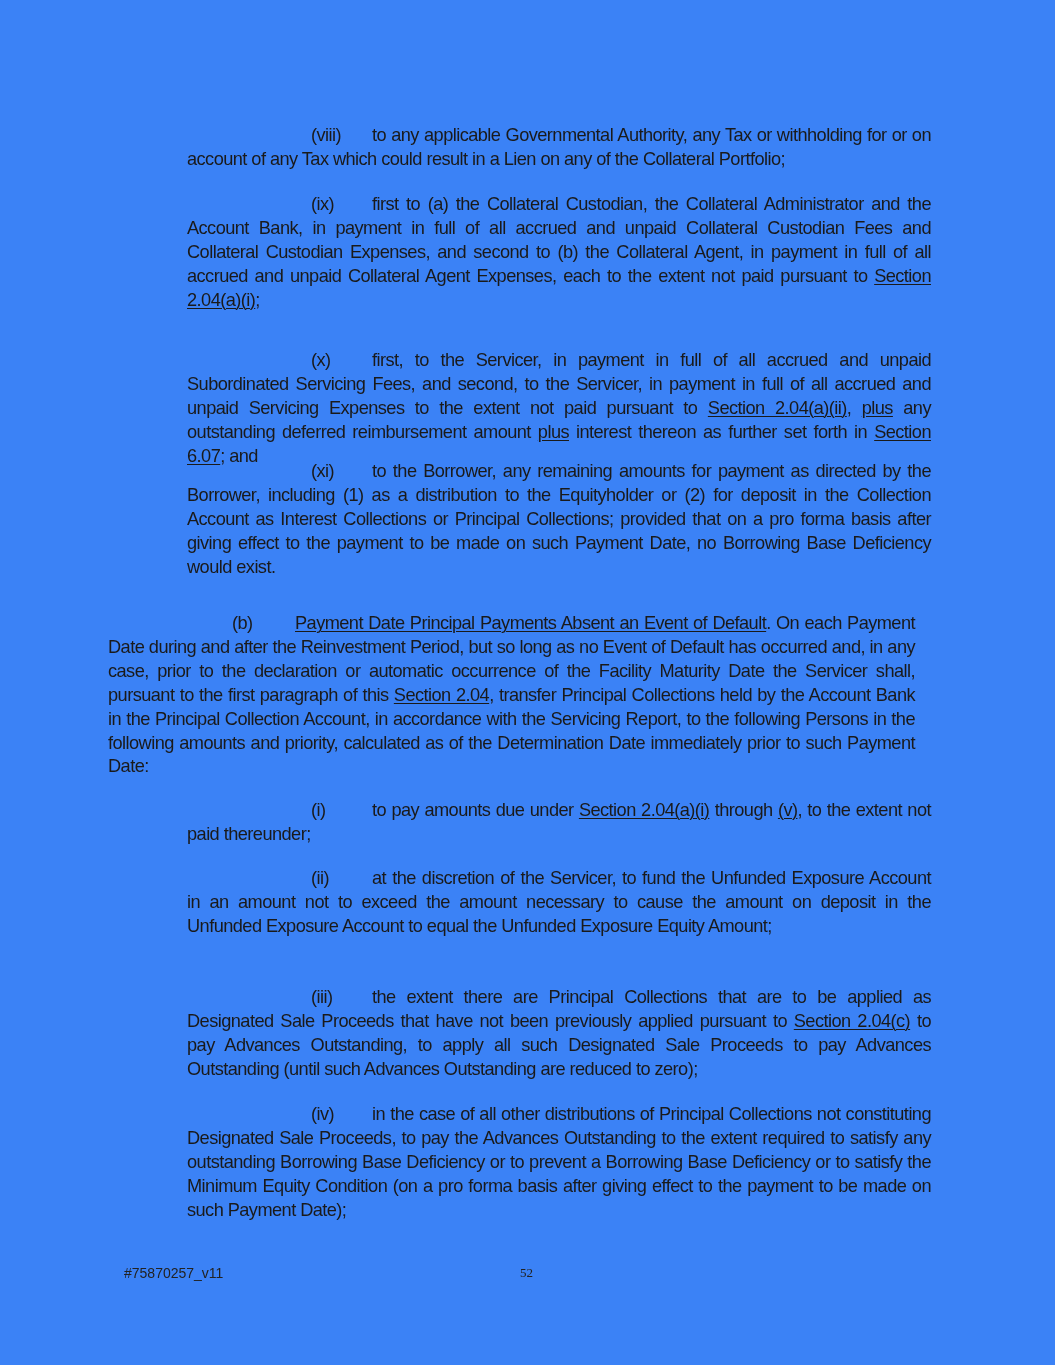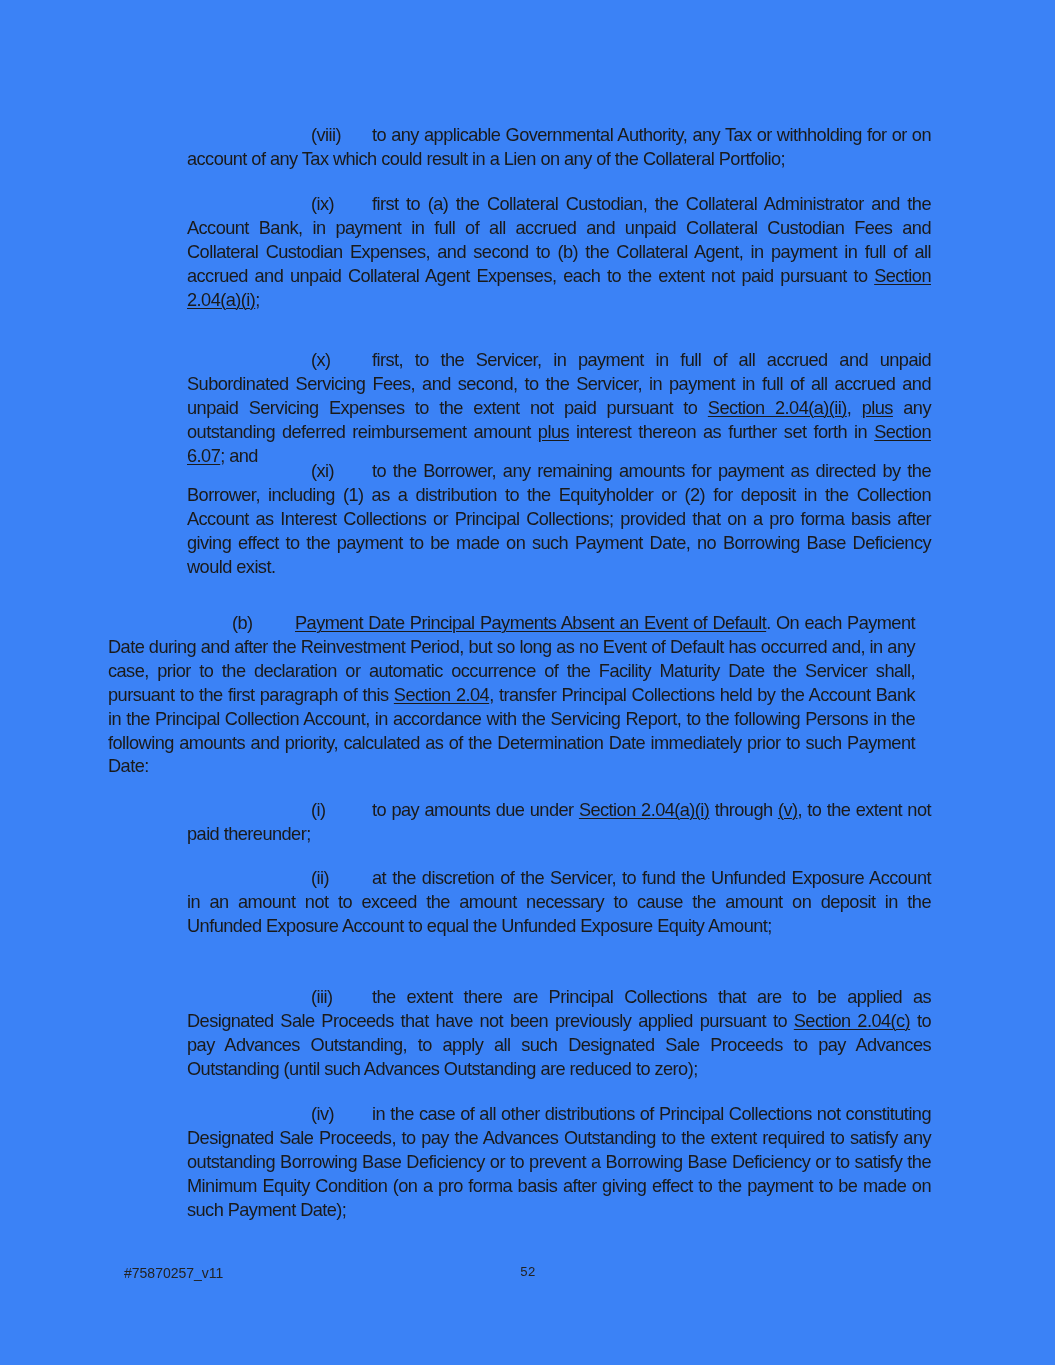--- a/index.html
+++ b/index.html
@@ -64,21 +64,21 @@
       left: 124px;
       top: 1265px;
       font-family: "Liberation Sans", sans-serif;
       font-size: 14px;
       color: #222;
     }
     .footer-page {
       position: absolute;
       left: 520px;
       top: 1265px;
-      font-family: Liberation Mono, monospace;
+      font-family: Liberation Serif, serif;
       font-size: 13px;
       color: #222;
     }
   </style>
 </head>
 <body>
 
 <div class="page">
 
   <p class="para sub" style="top:124px">

